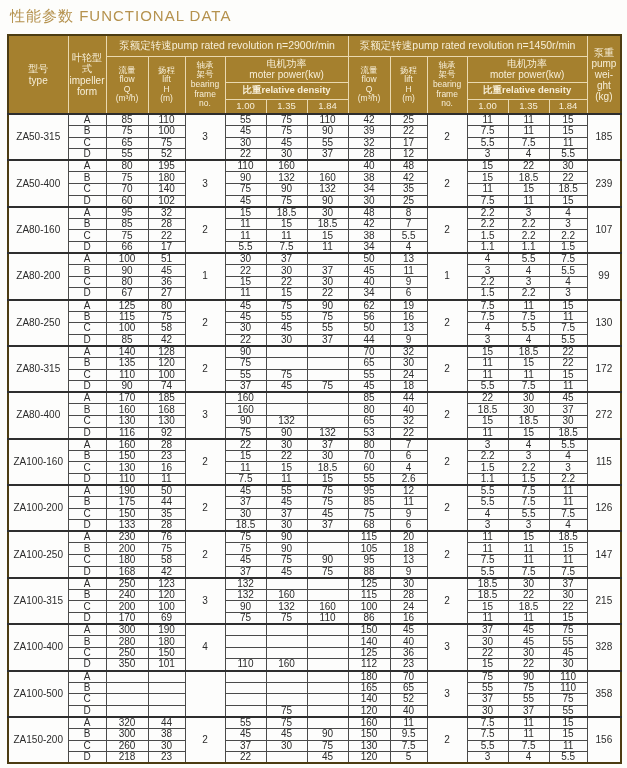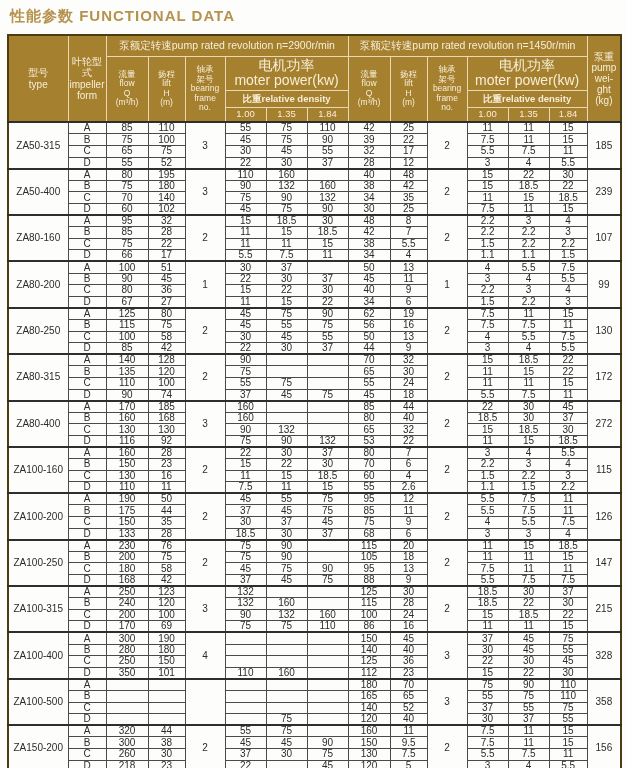--- a/index.html
+++ b/index.html
@@ -13,21 +13,21 @@
   html,body{background:#ffffff;}
   .page{
     position:relative;
     width:627px;height:768px;
     background:#fdfdfb;
     font-family:"Liberation Sans", sans-serif;
     overflow:hidden;
   }
   .page-title{
     position:absolute;left:10px;top:7px;
-    font-size:15px;font-weight:bold;
+    font-size:15px;font-weight:normal;
     letter-spacing:1px;
     color:var(--title_text);
     text-align:right;
   }
   table.fdata{
     position:absolute;left:7px;top:34px;
     width:613px;
     border-collapse:collapse;
     table-layout:fixed;
     border:2px solid #4c3c12;
@@ -43,21 +43,21 @@
     padding:1px 0;
     text-align:center;
     vertical-align:middle;
   }
   thead tr.r-banner{height:21px;}
   thead tr.r-motor{height:26px;margin-top:8px;}
   thead tr.r-density{height:17px;}
   thead tr.r-nums{height:15px;margin-top:25px;}
   th.h-banner{font-size:10.5px;}
   th.h-type{font-size:10px;}
-  th.h-motor{font-size:14px;}
+  th.h-motor{font-size:10px;}
   th.h-density{font-size:9.5px;font-weight:bold;}
   th.h-num{font-size:9.5px;}
   tbody td{
     border:1px solid var(--grid_line);
     font-size:10px;
     color:var(--body_text);
     text-align:center;
     vertical-align:middle;
     padding:0 1px;
     background:#fdfdfc;

